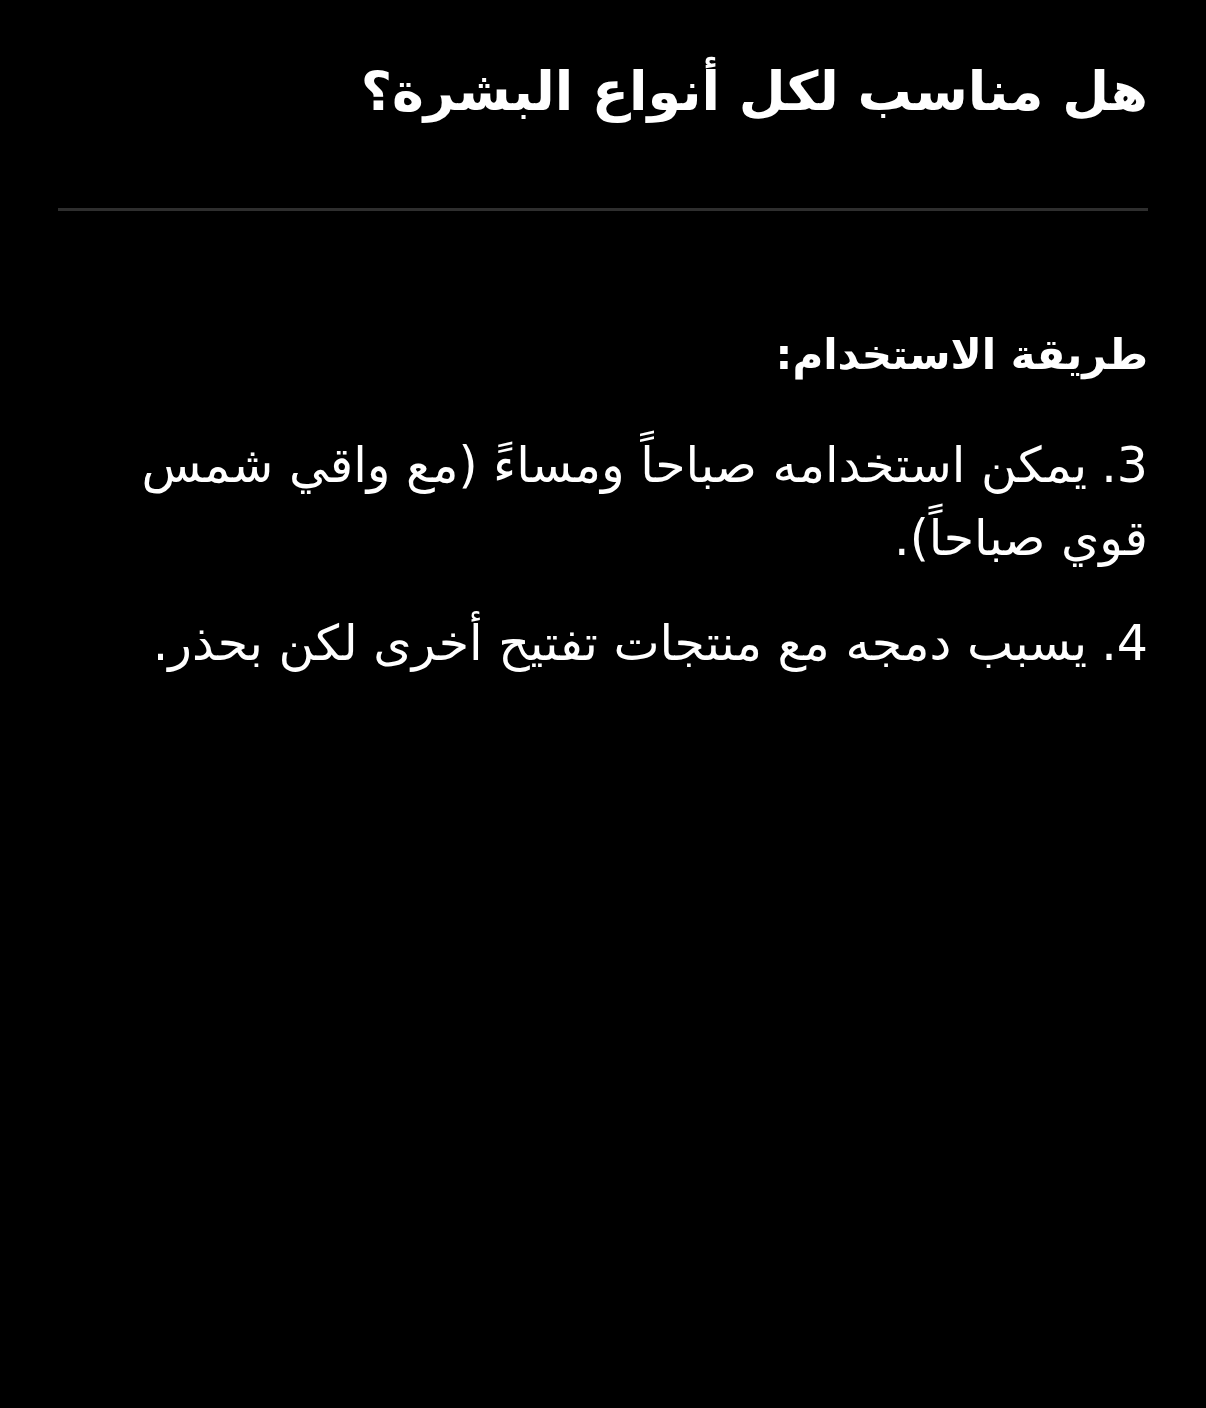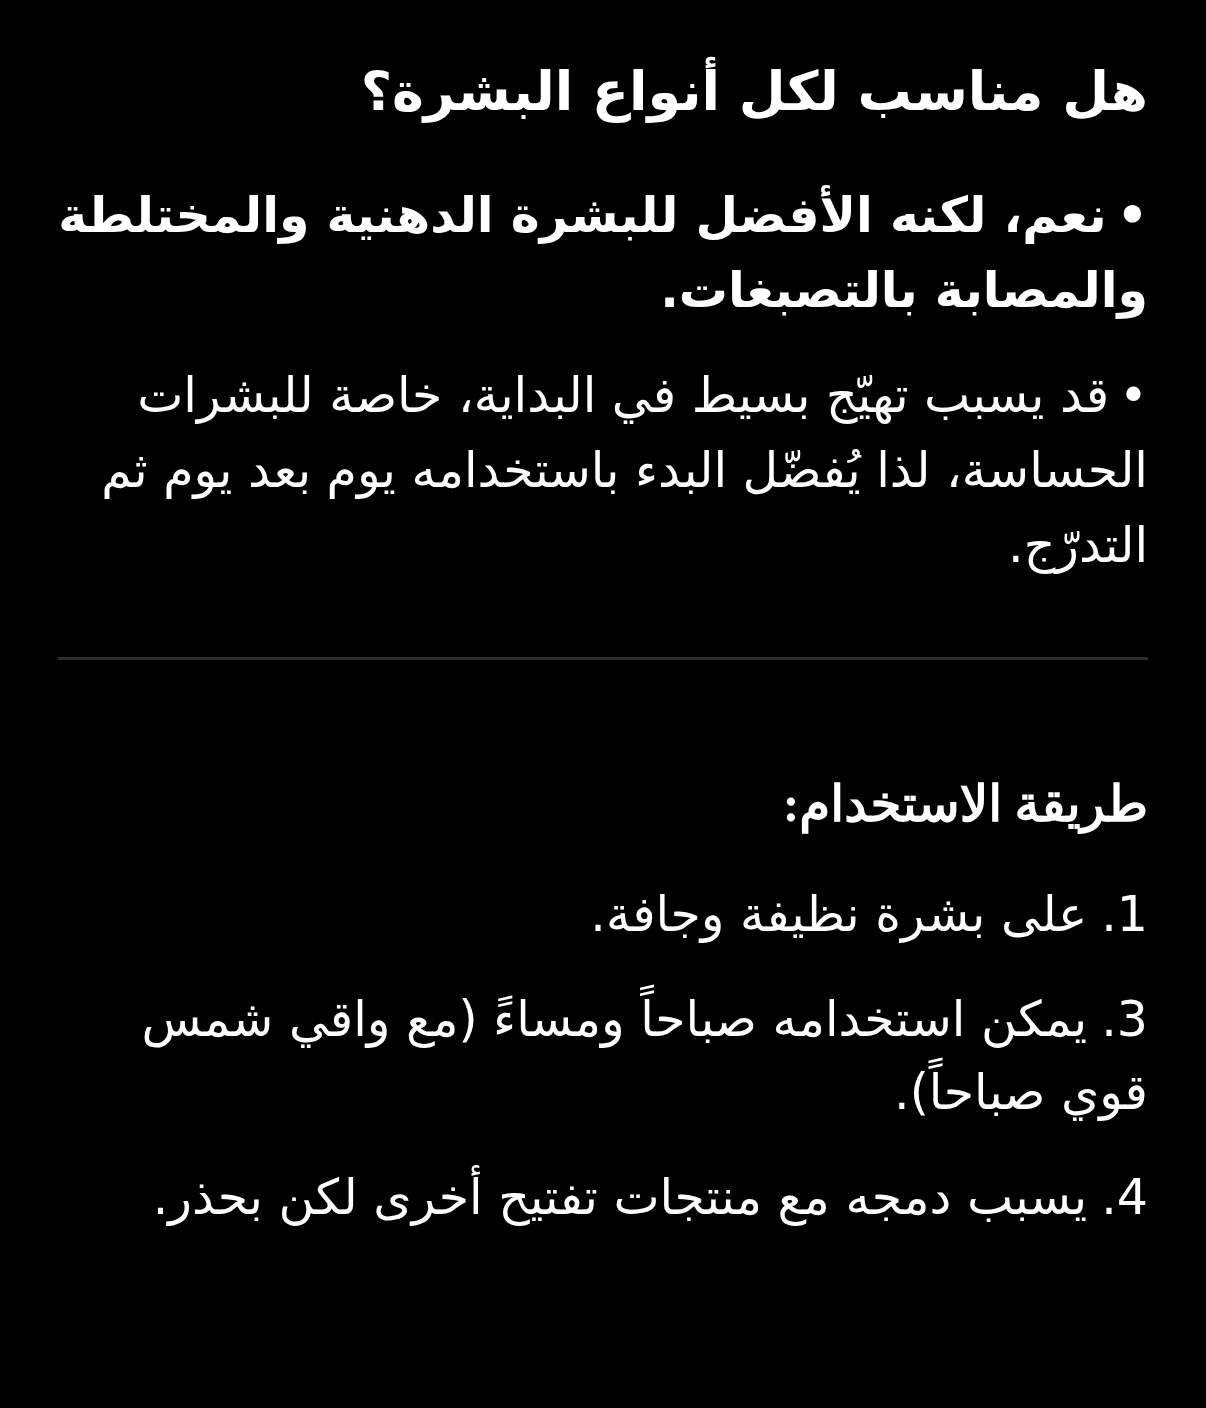--- a/index.html
+++ b/index.html
@@ -47,24 +47,23 @@
     display: inline-block;
     margin-left: 10px;
   }
   .divider {
     border: none;
     border-top: 3px solid #2e2e2e;
     margin: 74px 0 0 0;
   }
   .usage-heading {
     margin: 102px 0 0 0;
-    font-size: 50px;
+    font-size: 42px;
     font-weight: bold;
     line-height: 84px;
-    font-family: Liberation Serif, serif;
   }
   .steps-list {
     margin: 32px 0 0 0;
     padding: 0;
     list-style: none;
   }
   .step-item {
     font-size: 49px;
     line-height: 73px;
     margin: 0;
@@ -77,37 +76,26 @@
     margin-left: 14px;
   }
 </style>
 </head>
 <body>
 
 <div class="screen">
 
   <h2 class="q-heading">هل مناسب لكل أنواع البشرة؟</h2>
 
-  <ul class="bullet-list">
-    <li class="bullet-item bold">
-      <span class="bullet-marker">•</span><span>نعم، لكنه الأفضل للبشرة الدهنية والمختلطة والمصابة بالتصبغات.</span>
-    </li>
-    <li class="bullet-item">
-      <span class="bullet-marker">•</span><span>قد يسبب تهيّج بسيط في البداية، خاصة للبشرات الحساسة، لذا يُفضّل البدء باستخدامه يوم بعد يوم ثم التدرّج.</span>
-    </li>
-  </ul>
 
   <hr class="divider">
 
   <h2 class="usage-heading">طريقة الاستخدام:</h2>
 
   <ol class="steps-list">
-    <li class="step-item">
-      <span class="step-number">1.</span><span>على بشرة نظيفة وجافة.</span>
-    </li>
     <li class="step-item">
       <span class="step-number">3.</span><span>يمكن استخدامه صباحاً ومساءً (مع واقي شمس قوي صباحاً).</span>
     </li>
     <li class="step-item">
       <span class="step-number">4.</span><span>يسبب دمجه مع منتجات تفتيح أخرى لكن بحذر.</span>
     </li>
   </ol>
 
 </div>
 

